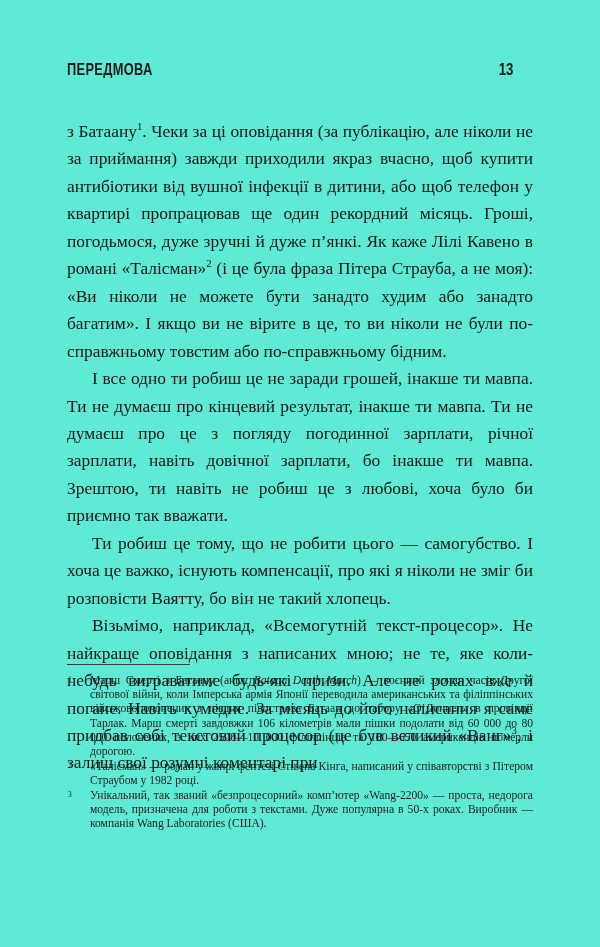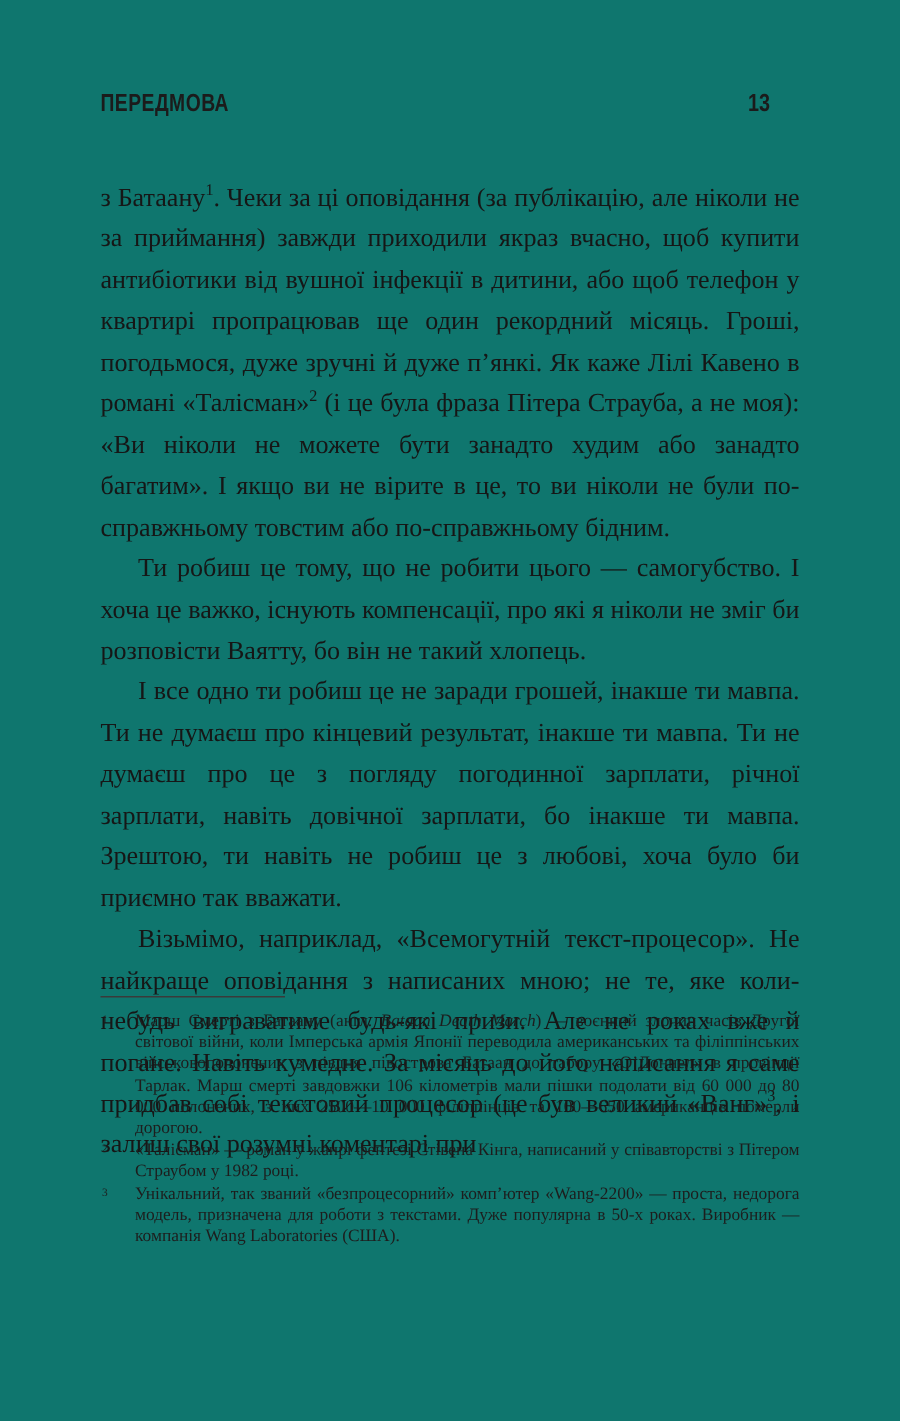--- a/index.html
+++ b/index.html
@@ -17,21 +17,21 @@
     color: #161616;
     -webkit-font-smoothing: antialiased;
   }
 
   .page {
     position: absolute;
     left: 0;
     top: 0;
     width: 600px;
     height: 947px;
-    background: #0f766e;
+    background: #5eead4;
   }
 
   
   .running-head {
     position: absolute;
     left: 67px;
     top: 60px;
     width: 446px;
     height: 24px;
     display: flex;
@@ -128,23 +128,23 @@
 
   <div class="running-head">
     <span class="running-head-title">ПЕРЕДМОВА</span>
     <span class="running-head-folio">13</span>
   </div>
 
   <div class="body-text">
 
     <p class="para"><span>з Батаану</span><sup class="fn-ref">1</sup><span>. Чеки за ці оповідання (за публікацію, але ніколи не за приймання) завжди приходили якраз вчасно, щоб купити антибіотики від вушної інфекції в дитини, або щоб телефон у квартирі пропрацював ще один рекордний місяць. Гроші, погодьмося, дуже зручні й дуже п’янкі. Як каже Лілі Кавено в романі «Талісман»</span><sup class="fn-ref">2</sup><span> (і це була фраза Пітера Страуба, а не моя): «Ви ніколи не можете бути занадто худим або занадто багатим». І якщо ви не вірите в це, то ви ніколи не були по-справжньому товстим або по-справжньому бідним.</span></p>
 
+    <p class="para">І все одно ти робиш це не заради грошей, інакше ти мавпа. Ти не думаєш про кінцевий результат, інакше ти мавпа. Ти не думаєш про це з погляду погодинної зарплати, річної зарплати, навіть довічної зарплати, бо інакше ти мавпа. Зрештою, ти навіть не робиш це з любові, хоча було би приємно так вважати.</p>
+
     <p class="para">Ти робиш це тому, що не робити цього — самогубство. І хоча це важко, існують компенсації, про які я ніколи не зміг би розповісти Ваятту, бо він не такий хлопець.</p>
-
-    <p class="para">І все одно ти робиш це не заради грошей, інакше ти мавпа. Ти не думаєш про кінцевий результат, інакше ти мавпа. Ти не думаєш про це з погляду погодинної зарплати, річної зарплати, навіть довічної зарплати, бо інакше ти мавпа. Зрештою, ти навіть не робиш це з любові, хоча було би приємно так вважати.</p>
 
     <p class="para"><span>Візьмімо, наприклад, «Всемогутній текст-процесор». Не найкраще оповідання з написаних мною; не те, яке коли-небудь виграватиме будь-які призи. Але не роках вже й погане. Навіть кумедне. За місяць до його написання я саме придбав собі текстовий процесор (це був великий «Ванг»</span><sup class="fn-ref">3</sup><span>, і залиш свої розумні коментарі при</span></p>
 
   </div>
 
   <div class="footnotes">
     <div class="footnote-rule"></div>
 
     <div class="footnote">
       <span class="footnote-marker">1</span>

